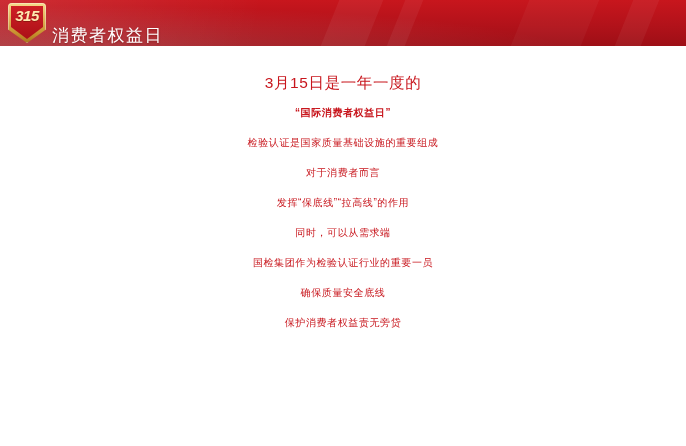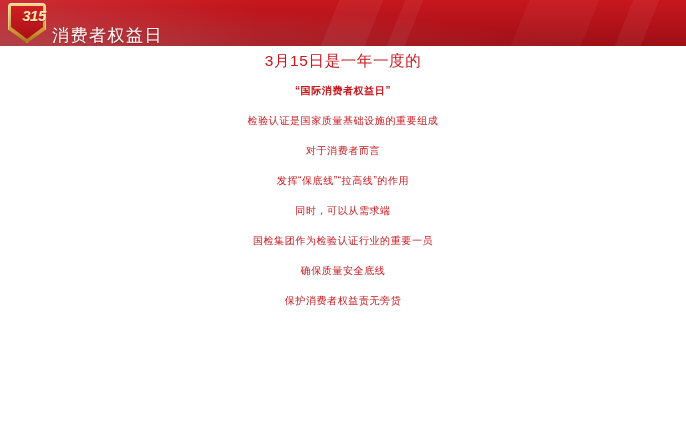--- a/index.html
+++ b/index.html
@@ -84,41 +84,41 @@
     left: 0;
     top: 4px;
     width: 38px;
     text-align: center;
     font-size: 15px;
     font-weight: bold;
     font-style: italic;
     letter-spacing: -0.5px;
     color: #ffe9b0;
     text-shadow: 0 1px 0 rgba(120,20,10,0.65);
-    padding-left: 7px;
   }
 
   .header-title {
     position: absolute;
     left: 52px;
     top: 24px;
     font-size: 17px;
     font-weight: normal;
     color: #ffffff;
     letter-spacing: 1.5px;
     text-shadow: 0 1px 2px rgba(90,0,0,0.45);
     white-space: nowrap;
   }
 
   
   .content {
     position: relative;
     width: 686px;
     height: 400px;
     background: #ffffff;
+    padding-top: 22px;
     box-sizing: border-box;
   }
   .line {
     width: 100%;
     text-align: center;
     color: #c8161d;
     font-size: 10px;
     line-height: 30px;
     letter-spacing: 0.6px;
     white-space: nowrap;

